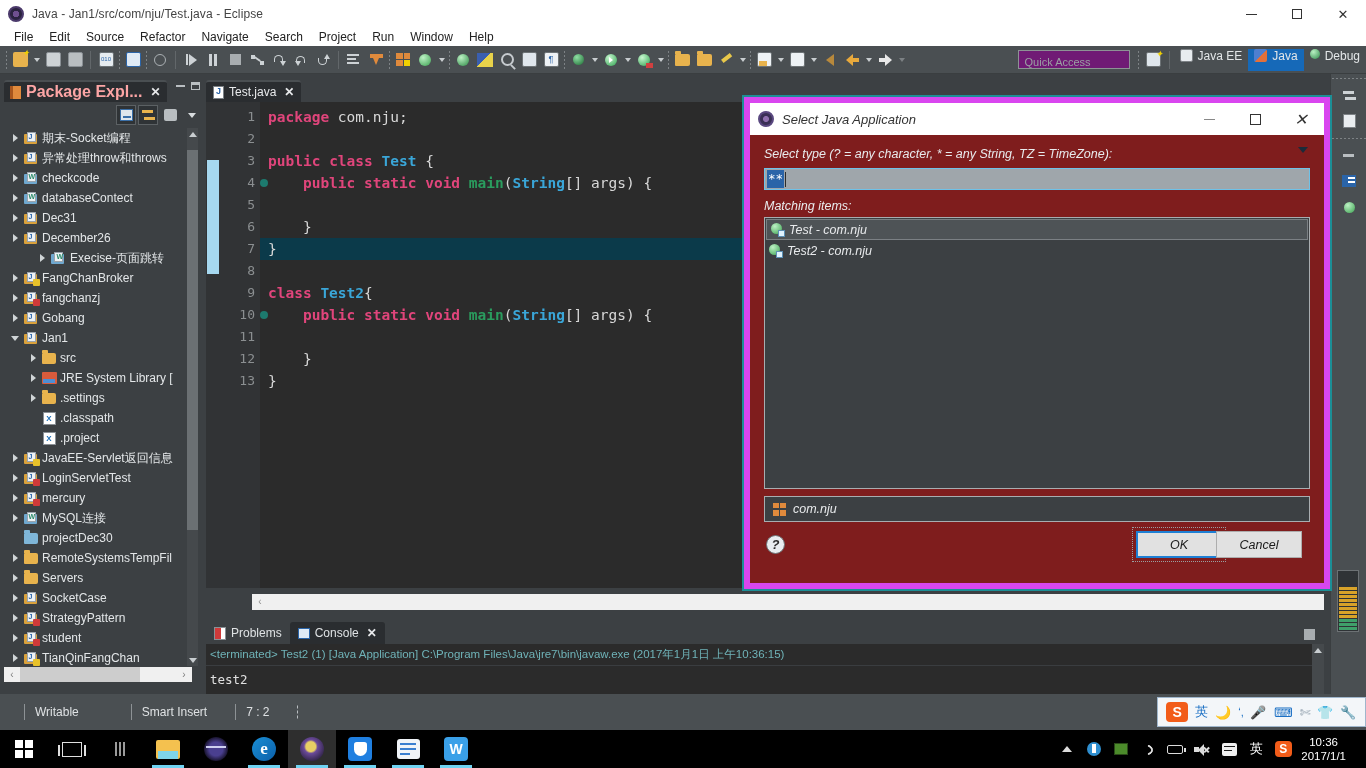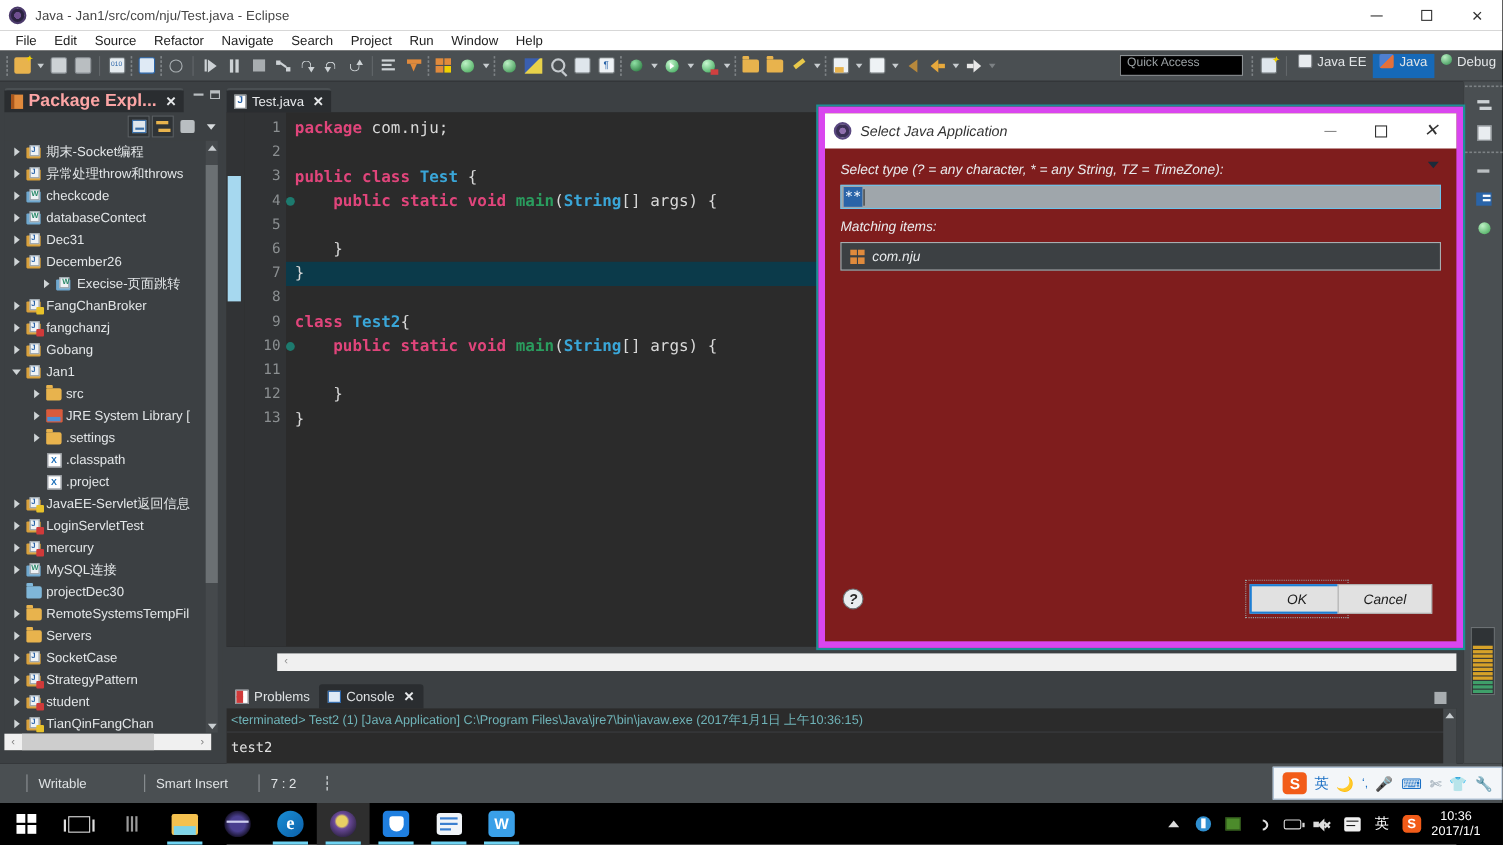--- a/index.html
+++ b/index.html
@@ -50,23 +50,23 @@
             background-image: radial-gradient(#7d8285 40%, transparent 41%);
             background-size: 3px 4px; background-repeat: repeat-y; background-position: center; }
   .caret { width: 11px; height: 22px; display:flex; align-items:center; justify-content:center; flex:none; }
   .caret::after { content:""; border-left:3px solid transparent; border-right:3px solid transparent;
                   border-top: 4px solid #c8cdd0; }
   .sq { width: 15px; height: 15px; border-radius: 2px; }
   .dot { width: 12px; height: 12px; border-radius: 50%; }
   .tri { width:0;height:0;border-top:6px solid transparent;border-bottom:6px solid transparent; }
 
   .quick-access {
-    margin-left: auto; width: 112px; height: 19px; background: #000000;
+    margin-left: auto; width: 112px; height: 19px; background: #701a75;
     border: 1px solid #8d9295; color: #9aa0a3; font-size: 11px;
-    display: flex; align-items: flex-start; padding-left: 6px; flex: none;
+    display: flex; align-items: flex-end; padding-left: 6px; flex: none;
   }
   .persp { display:flex; height: 22px; padding: 0 6px; gap: 5px; flex:none; }
   .persp.active { background: #1669b8; }
   .persp span { font-size: 12px; color: #e3e6e8; }
 
   
   .body-area { position:absolute; left:0; top:74px; width:1366px; height:620px; background:#3c4043; }
 
   
   .pkg-view { position:absolute; left:4px; top:6px; width:198px; height:602px; background:#3c4043; }
@@ -966,20 +966,36 @@
       </div>
     </div>
     <div class="dlg-body">
       <div class="dlg-lbl">Select type (? = any character, * = any String, TZ = TimeZone):</div>
       <div class="dlg-caret"></div>
       <div class="filter-input">
         <span class="sel">**</span>
         <span class="car"></span>
       </div>
       <div class="mi-lbl">Matching items:</div>
+      <div class="mi-list" id="mi-list">
+          <div class="mi-row sel">
+            <div class="cls-ic">
+              <div class="c"></div>
+              <div class="r"></div>
+            </div>
+            <span class="t">Test - com.nju</span>
+          </div>
+          <div class="mi-row">
+            <div class="cls-ic">
+              <div class="c"></div>
+              <div class="r"></div>
+            </div>
+            <span class="t">Test2 - com.nju</span>
+          </div>
+        </div>
       <div class="pkg-box">
         <div class="pkgic">
             <i></i>
             <i></i>
             <i></i>
             <i></i>
           </div>
         <span class="t">com.nju</span>
       </div>
     </div>

